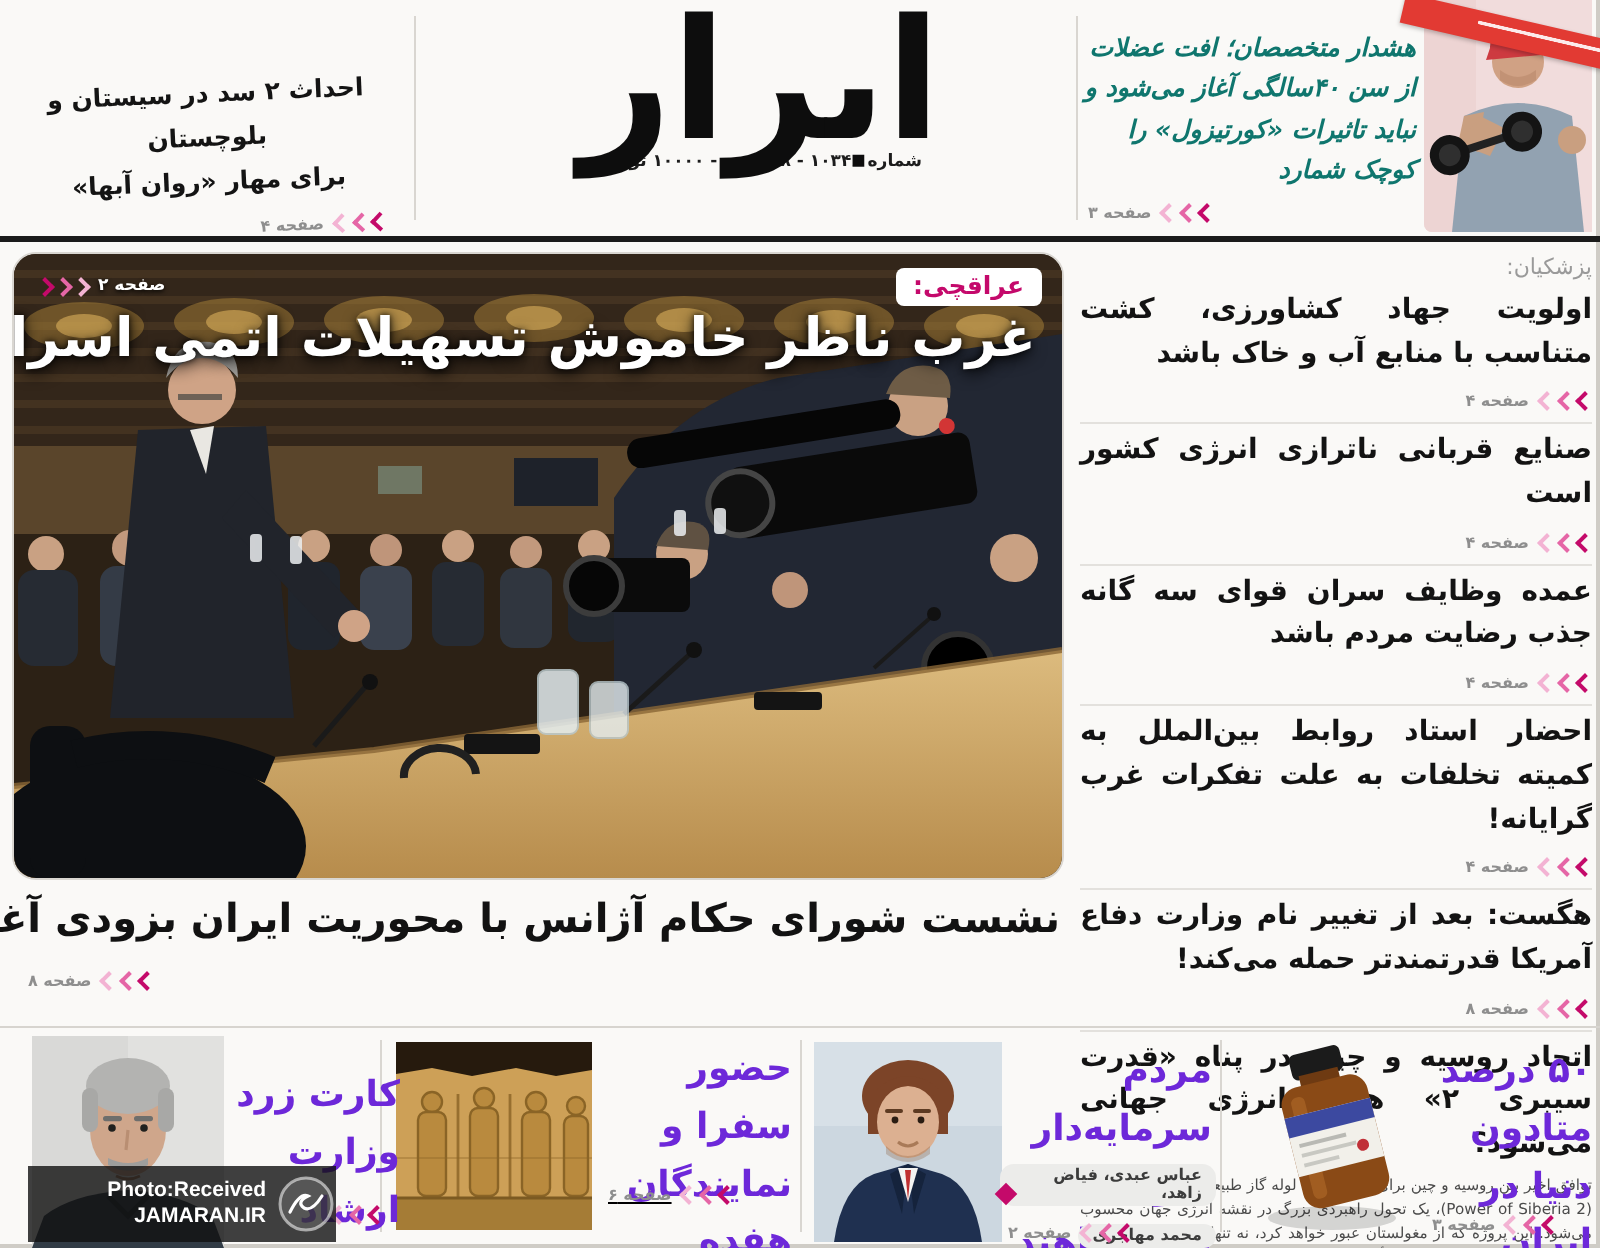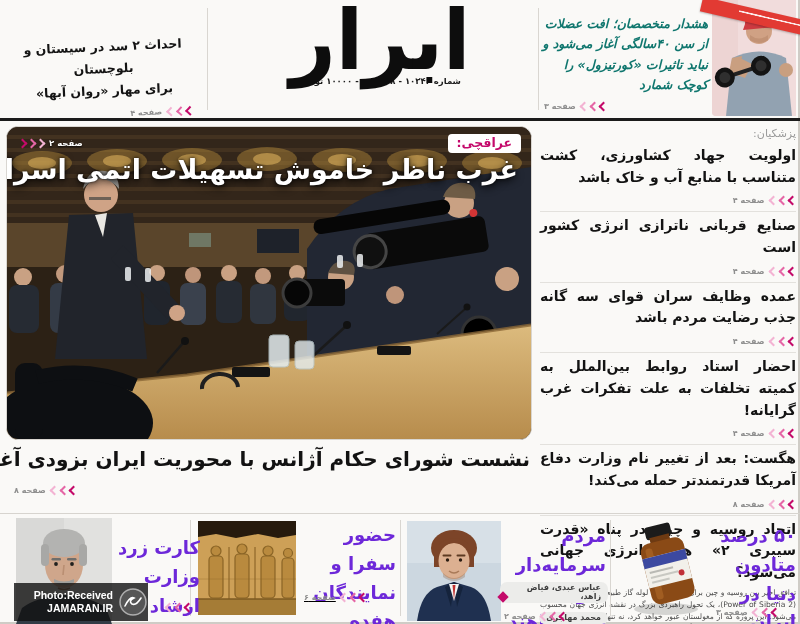--- a/index.html
+++ b/index.html
@@ -78,21 +78,21 @@
   .c-tyc .badge{position:absolute;left:102px;top:96px;}
   .c-pers{left:192px;width:208px;}
   .c-pers .pic{position:absolute;left:6px;top:5px;}
   .c-pers .txt{left:110px;top:5px;width:94px;}
   .c-pers .badge{position:absolute;left:112px;top:77px;text-decoration:underline;}
   .c-card{left:14px;width:190px;padding-left:32px;}
   .c-card .pic{position:absolute;left:2px;top:2px;}
   .c-card .txt{left:102px;top:18px;width:84px;}
   .c-card .badge-ch{position:absolute;left:152px;top:88px;display:inline-flex;gap:2.5px;direction:ltr;}
   
-  .watermark{position:absolute;left:0;top:67px;width:134px;height:38px;background:rgba(16,16,16,.8);
+  .watermark{position:absolute;left:0;top:67px;width:154px;height:38px;background:rgba(16,16,16,.8);
              display:flex;align-items:center;gap:5px;padding-left:3px;box-sizing:border-box;z-index:5;}
   .wm-text{font-family:"Liberation Sans",sans-serif;color:#fff;font-weight:bold;font-size:10.5px;line-height:1.25;}
 </style>
 </head>
 <body>
 
 <div class="page">
 
   <div class="abs masthead">
     <div class="mast-title">ابرار</div>

